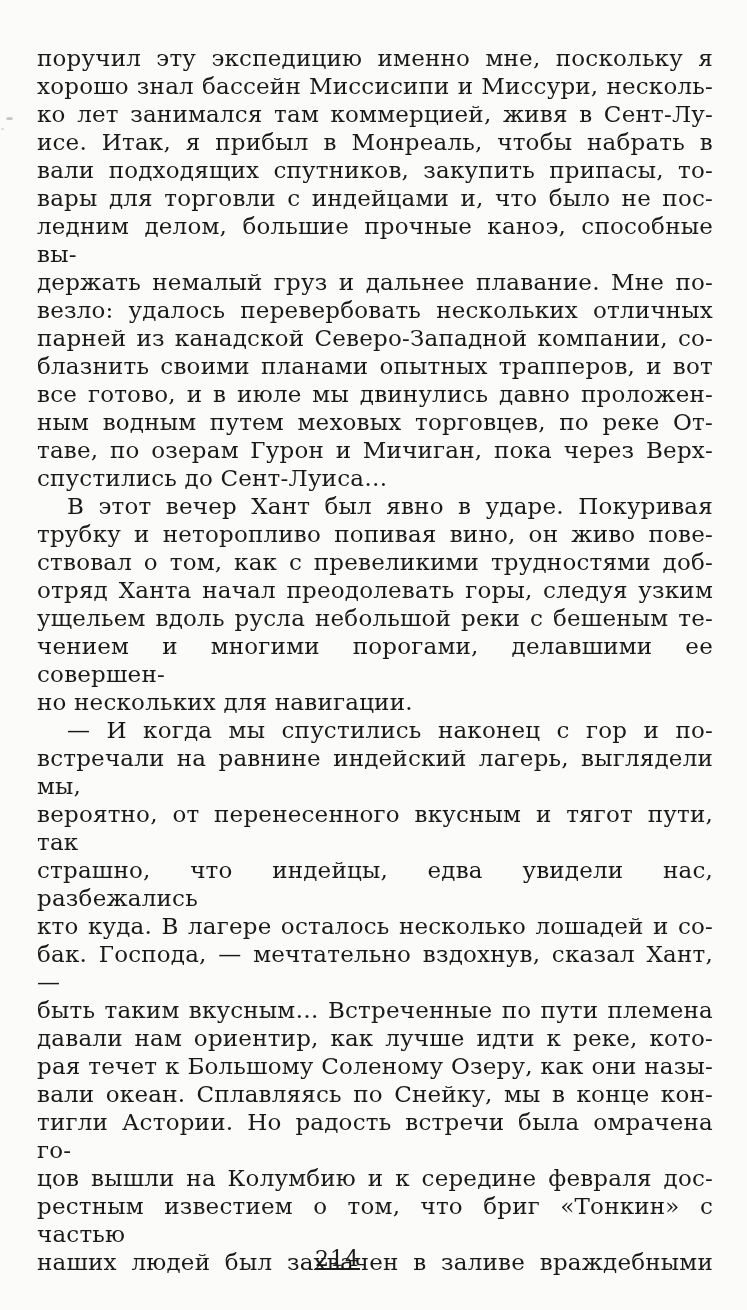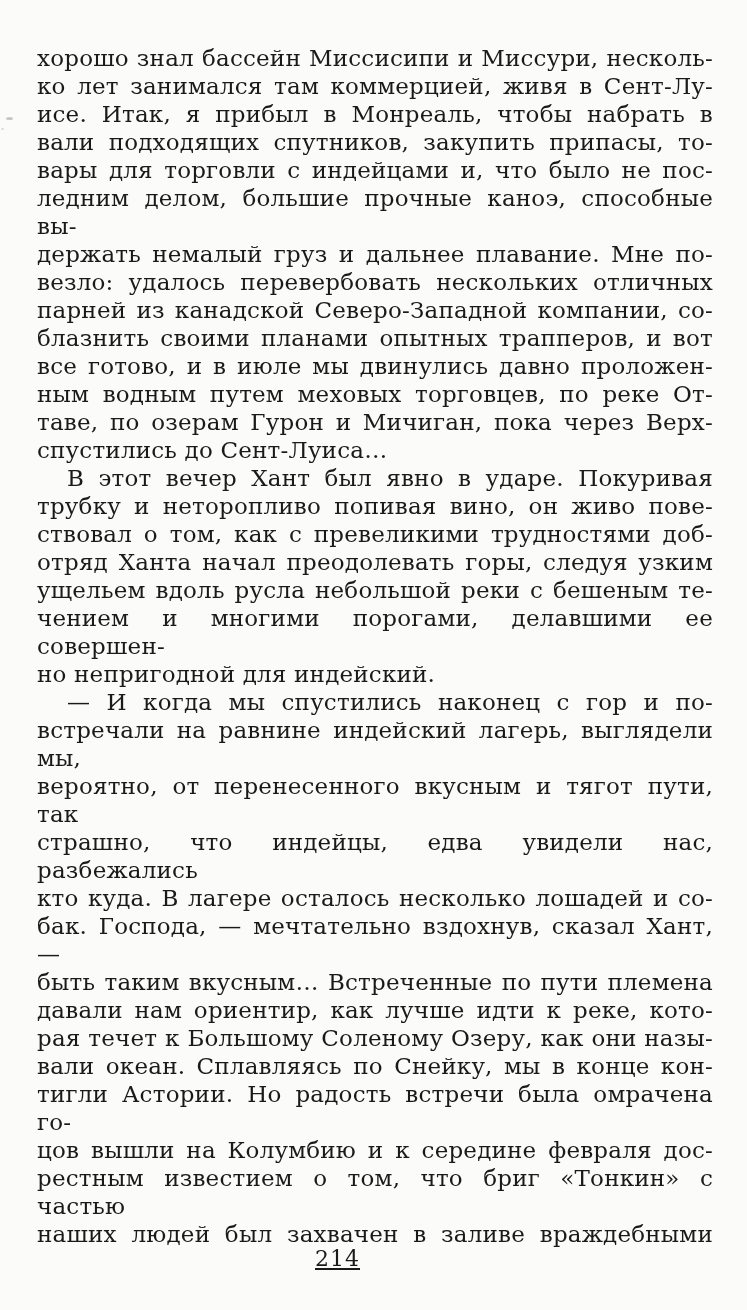--- a/index.html
+++ b/index.html
@@ -55,41 +55,42 @@
   .speck.s1 { left: 6px; top: 117px; width: 7px; height: 3px; opacity: .55; }
   .speck.s2 { left: 1px; top: 128px; width: 3px; height: 2px; opacity: .35; }
 </style>
 </head>
 <body>
 
 <div class="page">
   <div class="speck s1"></div>
   <div class="speck s2"></div>
   <div class="text-block" id="text-block">
+      <div class="line">поручил эту экспедицию именно мне, поскольку я</div>
       <div class="line">хорошо знал бассейн Миссисипи и Миссури, несколь-</div>
       <div class="line">ко лет занимался там коммерцией, живя в Сент-Лу-</div>
       <div class="line">исе. Итак, я прибыл в Монреаль, чтобы набрать в</div>
       <div class="line">вали подходящих спутников, закупить припасы, то-</div>
       <div class="line">вары для торговли с индейцами и, что было не пос-</div>
       <div class="line">ледним делом, большие прочные каноэ, способные вы-</div>
       <div class="line">держать немалый груз и дальнее плавание. Мне по-</div>
       <div class="line">везло: удалось перевербовать нескольких отличных</div>
       <div class="line">парней из канадской Северо-Западной компании, со-</div>
       <div class="line">блазнить своими планами опытных трапперов, и вот</div>
       <div class="line">все готово, и в июле мы двинулись давно проложен-</div>
       <div class="line">ным водным путем меховых торговцев, по реке От-</div>
       <div class="line">таве, по озерам Гурон и Мичиган, пока через Верх-</div>
       <div class="line last">спустились до Сент-Луиса…</div>
       <div class="line indent">В этот вечер Хант был явно в ударе. Покуривая</div>
       <div class="line">трубку и неторопливо попивая вино, он живо пове-</div>
       <div class="line">ствовал о том, как с превеликими трудностями доб-</div>
       <div class="line">отряд Ханта начал преодолевать горы, следуя узким</div>
       <div class="line">ущельем вдоль русла небольшой реки с бешеным те-</div>
       <div class="line">чением и многими порогами, делавшими ее совершен-</div>
-      <div class="line last">но непригодной для индейский.</div>
+      <div class="line last">но нескольких для навигации.</div>
       <div class="line indent">— И когда мы спустились наконец с гор и по-</div>
       <div class="line">встречали на равнине индейский лагерь, выглядели мы,</div>
       <div class="line">вероятно, от перенесенного вкусным и тягот пути, так</div>
       <div class="line">страшно, что индейцы, едва увидели нас, разбежались</div>
       <div class="line">кто куда. В лагере осталось несколько лошадей и со-</div>
       <div class="line">бак. Господа, — мечтательно вздохнув, сказал Хант, —</div>
       <div class="line">быть таким вкусным… Встреченные по пути племена</div>
       <div class="line">давали нам ориентир, как лучше идти к реке, кото-</div>
       <div class="line">рая течет к Большому Соленому Озеру, как они назы-</div>
       <div class="line">вали океан. Сплавляясь по Снейку, мы в конце кон-</div>

